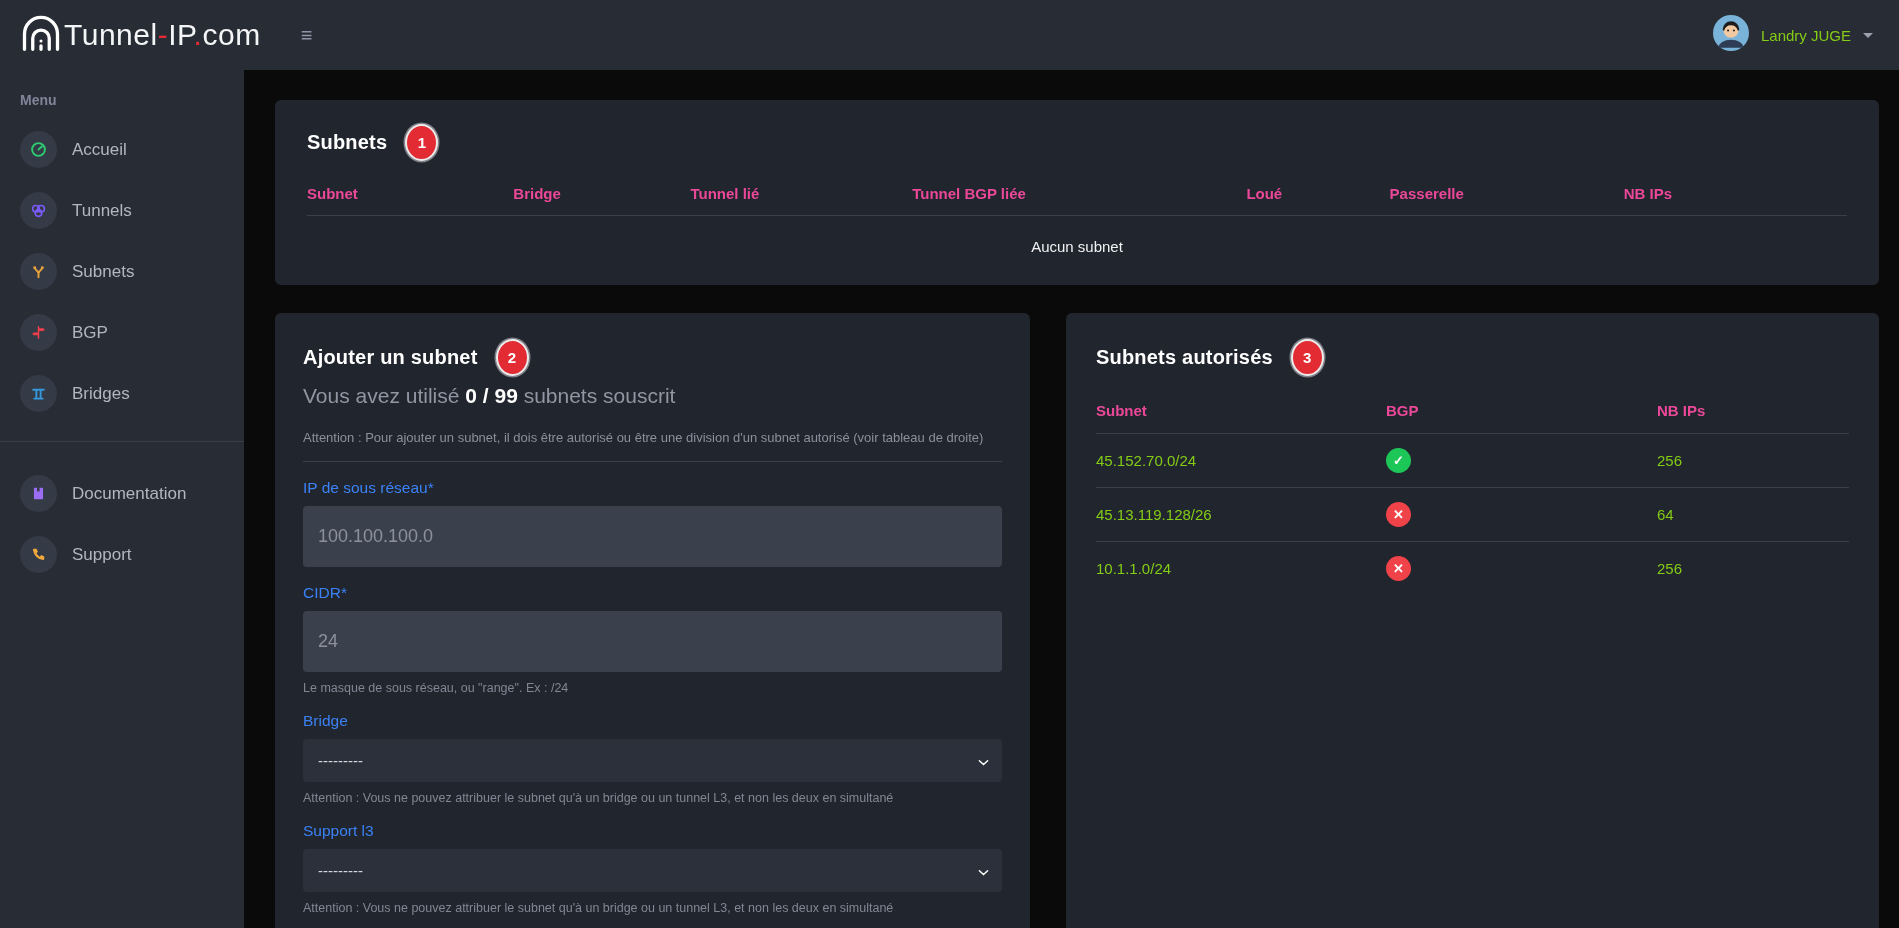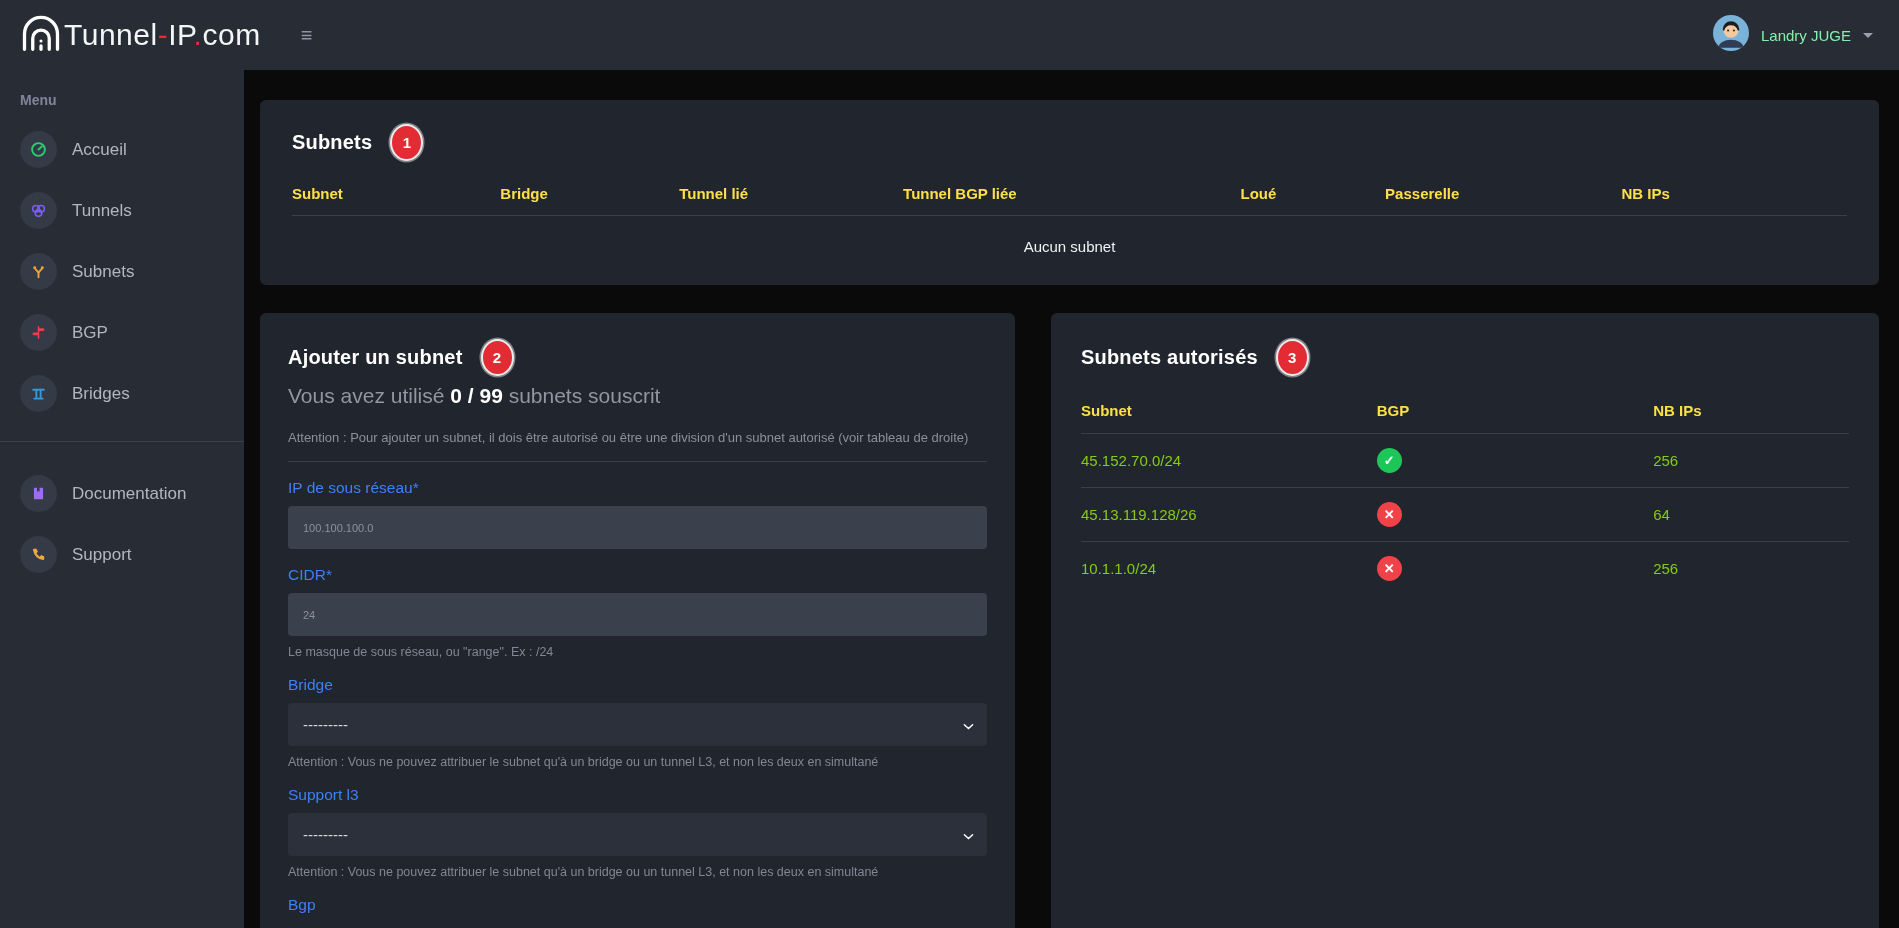--- a/index.html
+++ b/index.html
@@ -13,25 +13,25 @@
   .topbar {
     height:70px; background:var(--header_bg,#282c34);
     display:flex; align-items:center; padding:0 26px 0 18px;
   }
   .brand { display:flex; align-items:center; }
   .brand svg { display:block; }
   .brand-text { font-size:30px; font-weight:400; letter-spacing:.5px; color:#f4f5f7; }
   .brand-text .red { color:var(--accent_red,#e22b33); }
   .hamburger { margin-left:40px; color:#8f94a8; font-size:20px; cursor:pointer; line-height:1; }
   .userbox { margin-left:auto; display:flex; align-items:center; gap:12px; cursor:pointer; }
-  .username { font-size:15px; color:#86efac; }
+  .username { font-size:15px; color:#84cc16; }
   .caret { width:0; height:0; border-left:5px solid transparent; border-right:5px solid transparent; border-top:5px solid #9aa0ac; }
 
   
-  .layout { display:flex; height:858px; }
+  .layout { display:flex; height:858px;gap:15px; }
   .sidebar {
     width:244px; background:var(--header_bg,#282c34);
     padding:14px 0 0 0; flex-shrink:0;
   }
   .menu-label { color:#80859a; font-size:14px; font-weight:700; padding:8px 0 16px 20px; }
   .nav-item {
     display:flex; align-items:center; gap:15px;
     padding:7px 12px 7px 20px; margin-bottom:10px; cursor:pointer;text-align:center;
   }
   .icon-circle {
@@ -57,38 +57,38 @@
     border:2px solid #ececec; box-shadow:0 0 0 1.5px #82838a;
     display:flex; align-items:center; justify-content:center;
     color:#fff; font-size:15px; font-weight:700;
   }
   .subnets-grid {
     display:grid;
     grid-template-columns:13.4% 11.5% 14.4% 21.7% 9.3% 15.2% 1fr;
     margin-top:24px; padding-bottom:13px;
     border-bottom:1px solid var(--divider,#3a3f49);
   }
-  .th { color:#fde047; font-size:15px; font-weight:700; }
+  .th { color:#ec4899; font-size:15px; font-weight:700; }
   .empty-row { text-align:center; color:#f0f1f4; font-size:15px; margin-top:22px; }
 
   
   .cards-row { display:flex; gap:36px; }
   .card-add { width:755px; padding:26px 28px; height:900px; }
   .card-auth { flex:1; padding:26px 30px; height:900px; }
 
   .subtitle { color:#9096a2; font-size:21px; margin-top:8px; }
   .subtitle b { color:#fff; font-weight:700; }
   .small-warning { color:#8a909c; font-size:13px; margin-top:22px; }
   .form-divider { border:none; border-top:1px solid var(--divider,#3a3f49); margin-top:16px; }
 
   .form-label { color:#3b82f6; font-size:15.5px; font-weight:500; margin:17px 0 9px; }
   .text-input {
-    width:100%; height:43px; background:var(--input_bg,#3b414c);
+    width:100%; height:61px; background:var(--input_bg,#3b414c);
     border:none; border-radius:4px; padding:1px 15px;
-    color:#d2d6dd; font-size:11px; outline:none;
+    color:#d2d6dd; font-size:18px; outline:none;
   }
   .text-input::placeholder { color:#8b919d; opacity:1; }
   .help { color:#818794; font-size:12.5px; margin-top:9px; }
 
   .select {
     width:100%; height:43px; background:var(--select_bg,#2b303a);
     border-radius:4px; display:flex; align-items:center;
     padding:0 15px; color:#d6d9de; font-size:15px;
     position:relative; cursor:pointer;
   }

